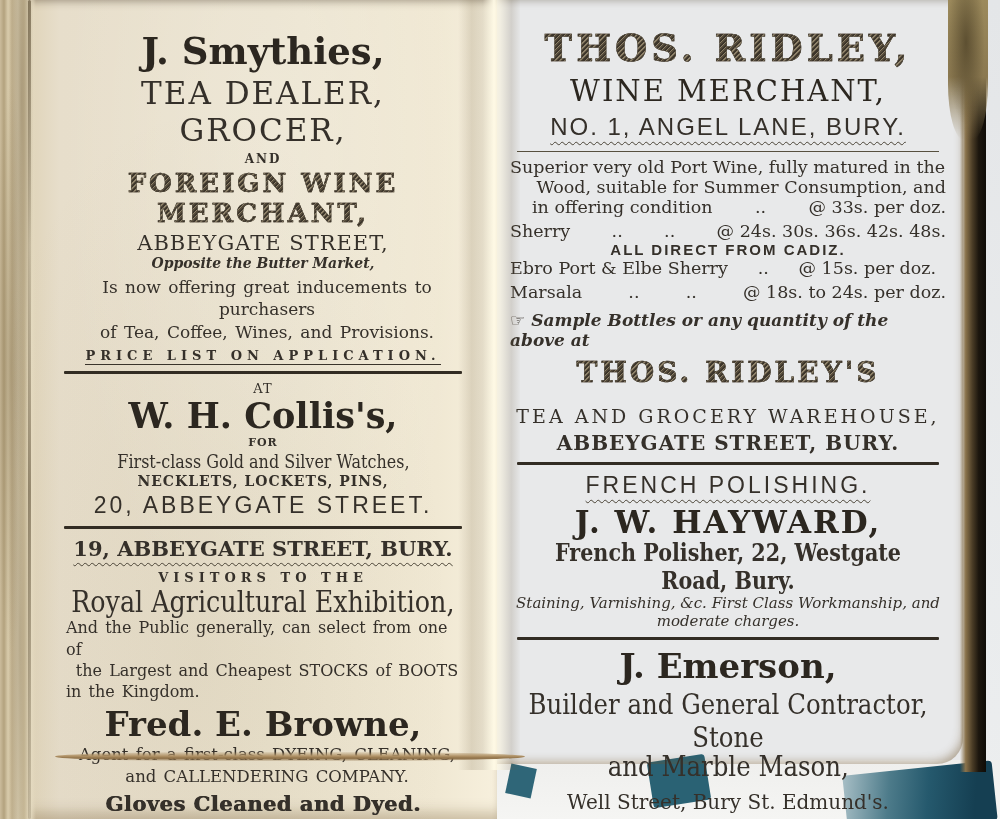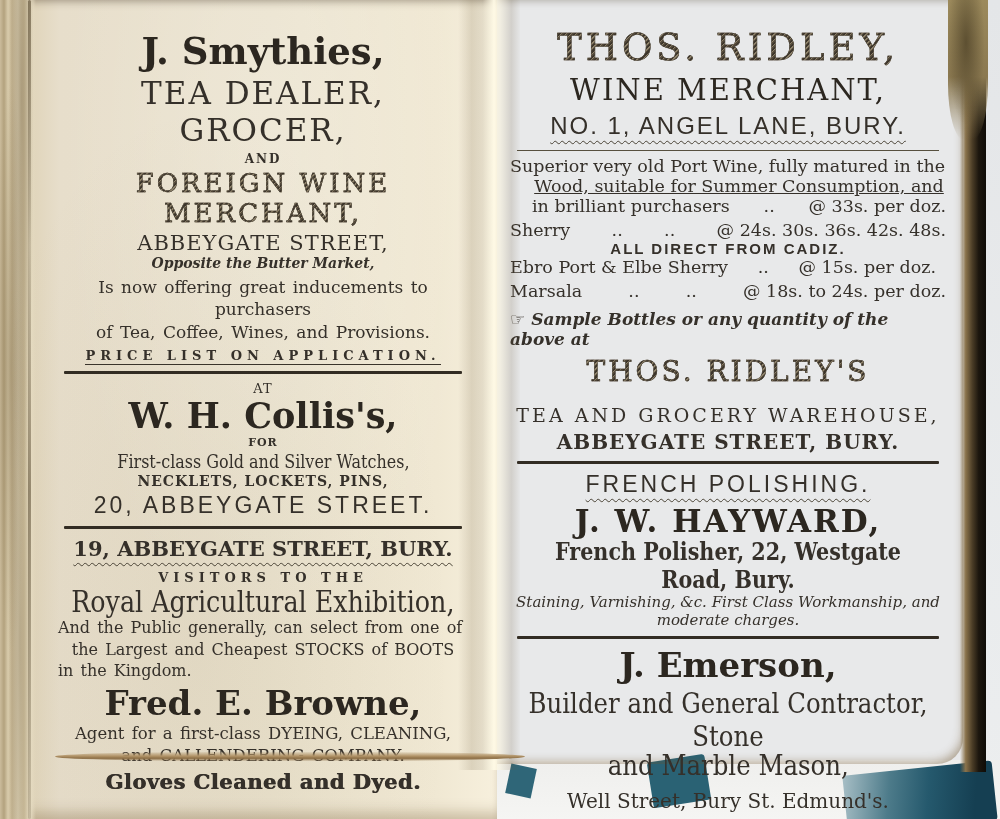--- a/index.html
+++ b/index.html
@@ -83,41 +83,41 @@
   }
 
   
   .col-left  { position:absolute; left:58px;  top:30px; width:410px; text-align:center; }
   .col-right { position:absolute; left:510px; top:26px; width:436px; text-align:center; }
 
   .ink-strong { color:#2c2720; }
   .sans { font-family:"Liberation Sans", sans-serif; }
 
   .ornate {
-    font-weight:400; letter-spacing:3px;
+    font-weight:700; letter-spacing:3px;
     background-image:repeating-linear-gradient(135deg,#3c352b 0 1.5px,#8d8169 1.5px 2.6px,#544a3a 2.6px 3.6px);
     -webkit-background-clip:text; background-clip:text; color:transparent;
     -webkit-text-stroke:0.5px #463e31;
   }
   .blackletter { font-weight:700; text-shadow:0.7px 0 0 #35302a; letter-spacing:0.5px; }
 
   .wavy { text-decoration-line:underline; text-decoration-style:wavy; text-decoration-color:#4a4336; text-decoration-thickness:1px; text-underline-offset:6px; }
 
   .rule { border:0; height:3px; background:#322c23; width:97%; margin:7px auto; border-radius:1px; }
   .rule-thin { border:0; height:1px; background:#57503f; width:97%; margin:5px auto; }
 
   .flexrow { display:flex; justify-content:space-between; align-items:baseline; text-align:left; }
 
   
   .t-name-xl   { font-size:37px; font-weight:700; line-height:1.15; }
   .t-caps-lg   { font-size:31px; letter-spacing:2px; line-height:1.2; }
   .t-and       { font-size:12px; font-weight:700; letter-spacing:2px; }
   .t-caps-md   { font-size:21px; letter-spacing:1px; }
   .t-italic-sm { font-size:14px; font-style:italic; font-weight:600; }
-  .t-body      { font-size:17px; line-height:1.32; word-spacing:2px; }
+  .t-body      { font-size:17px; line-height:1.32; word-spacing:2px;margin-left:8px; }
   .t-spaced-sm { font-size:13px; font-weight:700; letter-spacing:5px; }
   .t-tiny      { font-size:11px; font-weight:600; letter-spacing:1px; }
   .t-condensed { display:inline-block; transform:scaleX(0.94) scaleY(1.1); transform-origin:center; }
 </style>
 </head>
 <body>
 
 <div class="photo">
 
   <div class="bg-strip-right"></div>
@@ -178,23 +178,23 @@
   <div class="col-right">
 
     <section>
       <div class="ornate" style="font-size:37px; letter-spacing:4px;">THOS. RIDLEY,</div>
       <div class="t-caps-lg ink-strong" style="font-size:29px; margin-top:4px;">WINE MERCHANT,</div>
       <div class="sans" style="font-size:24px; letter-spacing:2px; margin-top:4px;"><span class="wavy">NO. 1, ANGEL LANE, BURY.</span></div>
       <hr class="rule-thin" style="margin-top:10px;">
 
       <div style="font-size:17.5px; margin-top:4px;">
         <div style="text-align:left;">Superior very old Port Wine, fully matured in the</div>
-        <div style="text-align:center; padding-left:22px;text-decoration:underline;">Wood, suitable for Summer Consumption, and</div>
+        <div style="text-align:right; padding-left:22px;">Wood, suitable for Summer Consumption, and</div>
         <div class="flexrow" style="padding-left:22px;">
-          <span>in brilliant purchasers</span>
+          <span>in offering condition</span>
           <span>..</span>
           <span>@ 33s. per doz.</span>
         </div>
         <div class="flexrow" style="margin-top:4px;">
           <span>Sherry</span>
           <span>..</span>
           <span>..</span>
           <span>@ 24s. 30s. 36s. 42s. 48s.</span>
         </div>
         <div class="sans" style="font-size:15px; font-weight:700; letter-spacing:2px;">ALL DIRECT FROM CADIZ.</div>

